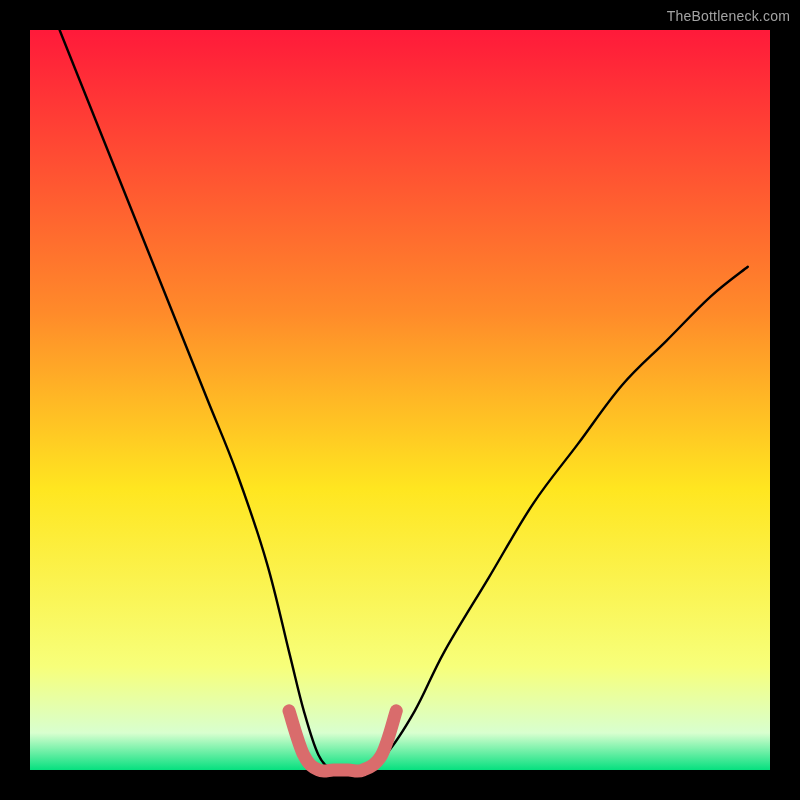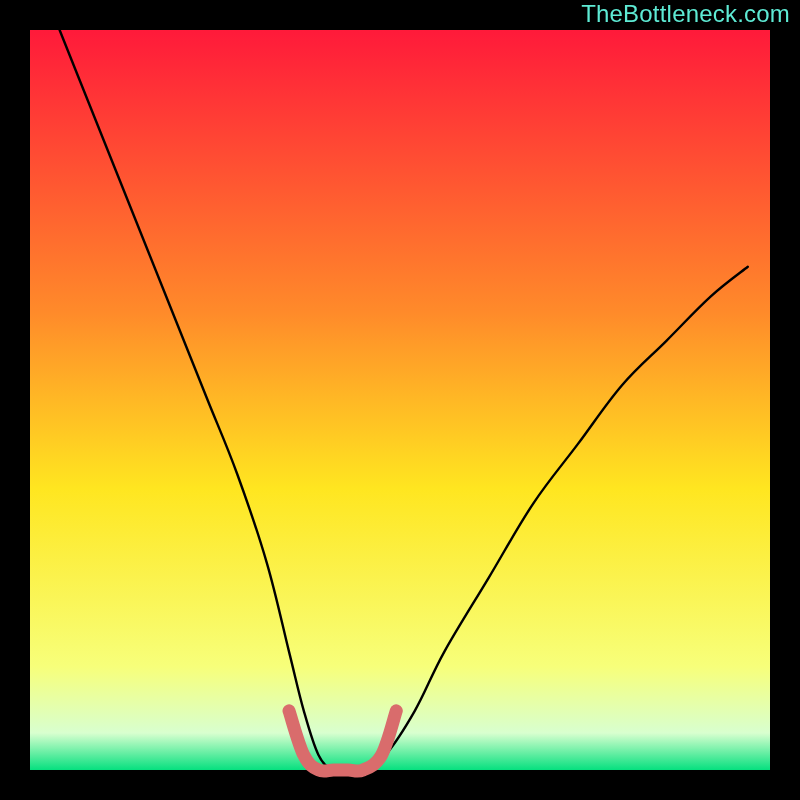--- a/index.html
+++ b/index.html
@@ -14,24 +14,24 @@
   .frame {
     position: absolute;
     left: 0;
     top: 0;
     width: 800px;
     height: 800px;
     background: #000;
   }
   .watermark {
     position: absolute;
-    top: 0;
+    top: 8px;
     right: 10px;
-    color: #5eead4;
-    font-size: 24px;
+    color: #a3a3a3;
+    font-size: 14px;
     font-weight: 500;
     letter-spacing: 0.2px;
   }
   svg {
     position: absolute;
     left: 0;
     top: 0;
   }
 </style>
 </head>

